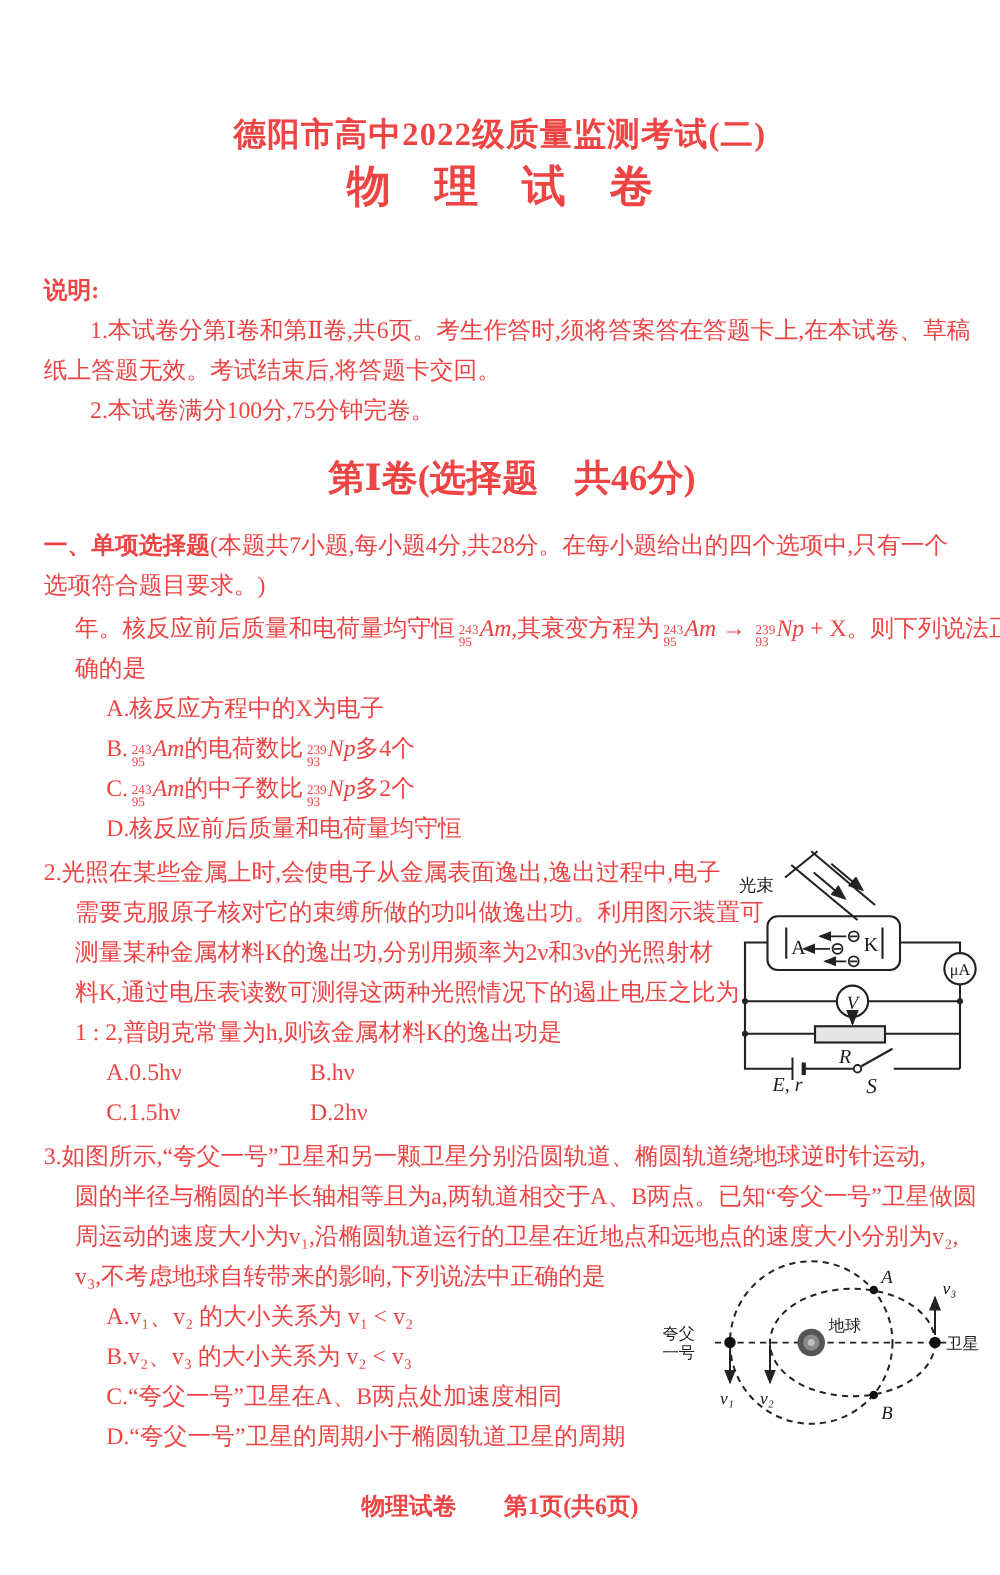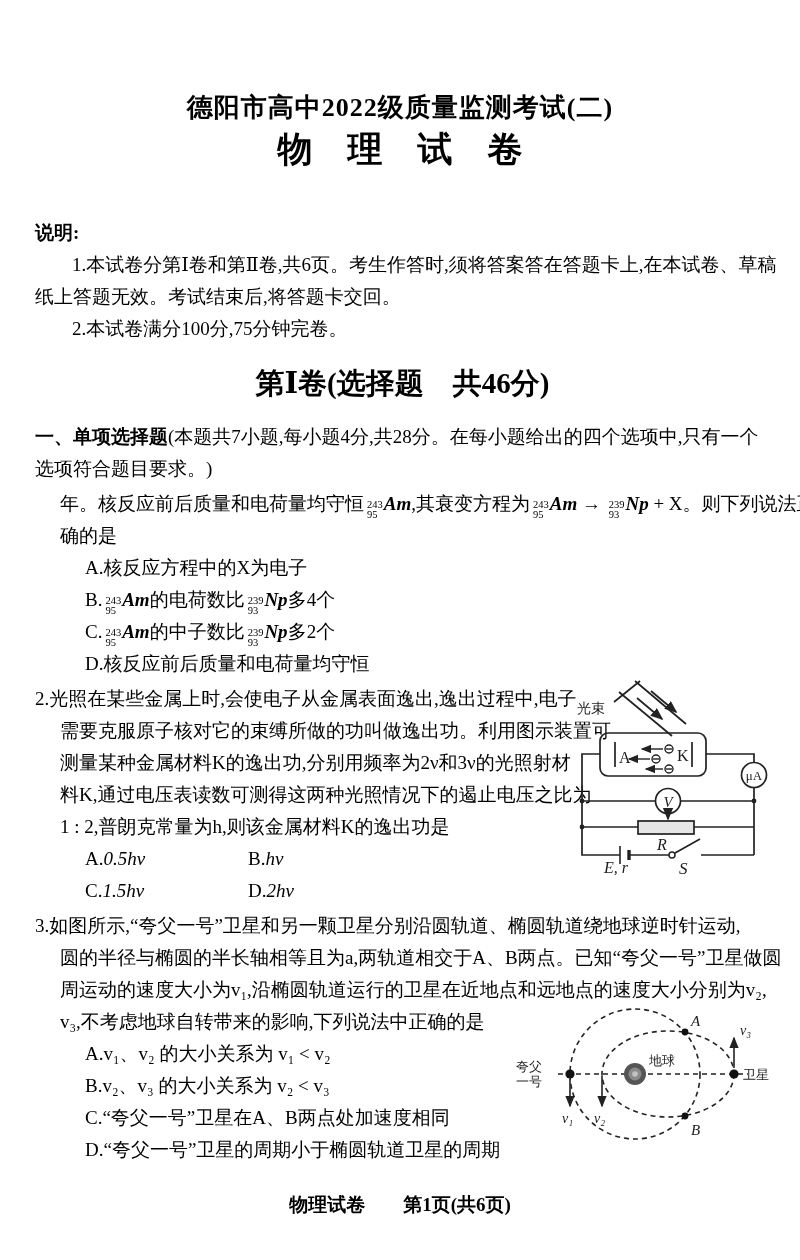--- a/index.html
+++ b/index.html
@@ -1,25 +1,25 @@
 <!DOCTYPE html>
 <html><head>
 <meta charset="utf-8">
 <style>
   html,body{margin:0;padding:0;background:#fff;}
   .page{
     position:relative;
     width:800px;height:1260px;
     background:#ffffff;
-    color:#000000;
+    color:#ef4444;
     font-family:"Liberation Serif","DejaVu Serif",serif;
     font-size:19px;
     overflow:hidden;
   }
-  .content{padding:0 30px 0 35px;}
+  .content{padding:0 16px 0 35px;}
   .exam-title{
     margin-top:92px;
     text-align:center;
     font-size:26px;
     font-weight:700;
     letter-spacing:1px;
     line-height:32px;
   }
   .paper-title{
     margin-top:5px;
@@ -43,35 +43,35 @@
     line-height:44px;
   }
   .part-head{margin-top:16px;}
   .part-title{font-weight:700;}
   .question{margin-top:3px;}
   .q-rel{position:relative;}
   .cont{padding-left:25px;}
   .opt{padding-left:50px;}
   .optrow{display:flex;padding-left:50px;}
   .optrow .optcell{width:163px;line-height:32px;white-space:nowrap;}
-  .mi{font-style:italic;}
+  .mi{}
   
   .iso{
     display:inline-block;
     vertical-align:-0.42em;
     margin:0 1px 0 3px;
     text-align:left;
   }
   .iso span{
     display:block;
     font-size:10.5px;
     line-height:10px;
     letter-spacing:0;
   }
-  .sym{font-style:italic;font-weight:bold;}
+  .sym{font-style:italic;}
   .q2-diagram{
     position:absolute;
     top:-4px;right:2px;
     width:196px;height:196px;
   }
   .q3-diagram{
     position:absolute;
     top:80px;right:-6px;
     width:268px;height:170px;
   }

